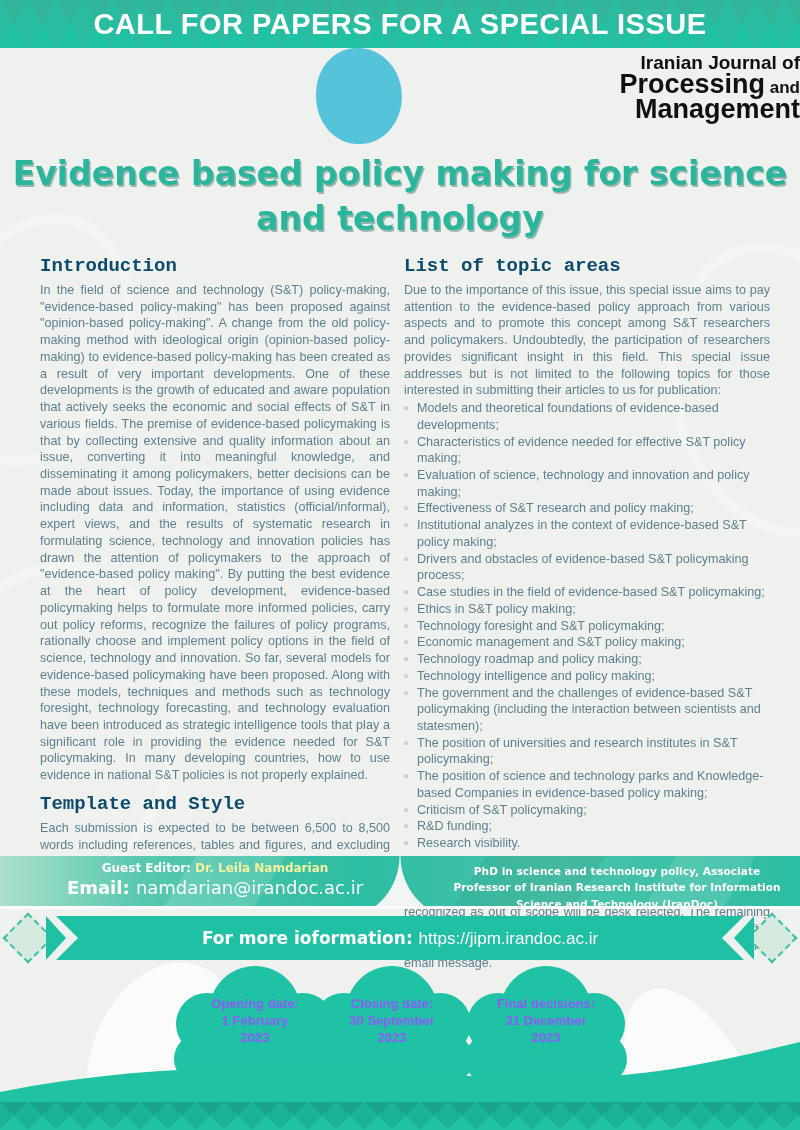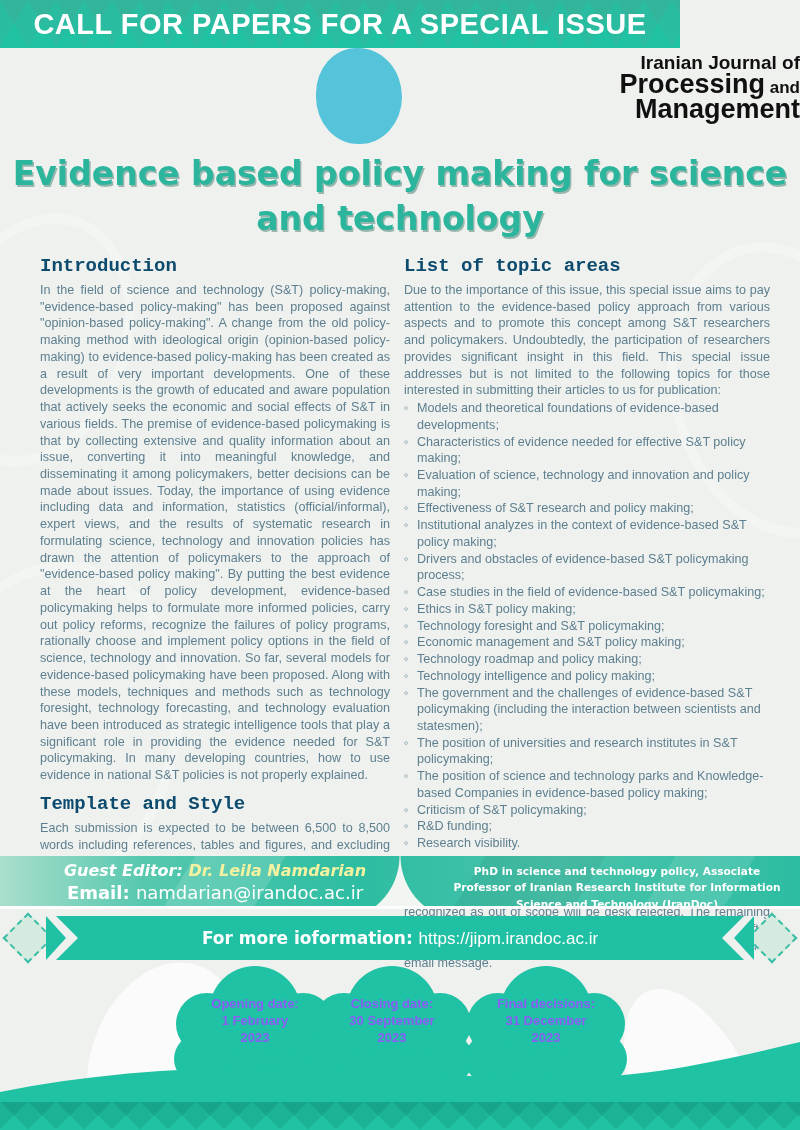--- a/index.html
+++ b/index.html
@@ -10,21 +10,21 @@
   
   .ring { position:absolute; border-radius:50%; border:10px solid rgba(255,255,255,.55); opacity:.55; }
   .ring.r1 { width:190px; height:260px; left:-60px; top:210px; transform:rotate(20deg); }
   .ring.r2 { width:220px; height:300px; right:-90px; top:240px; transform:rotate(-15deg); }
   .ring.r3 { width:260px; height:340px; left:-80px; top:560px; transform:rotate(12deg); }
   .blob-w { position:absolute; background:rgba(255,255,255,.7); border-radius:50%; }
   .blob-w.b1 { width:150px; height:210px; left:90px; top:960px; transform:rotate(18deg); }
   .blob-w.b2 { width:120px; height:260px; right:40px; top:980px; transform:rotate(-24deg); }
 
   
-  .top-banner { position:absolute; left:0; top:0; width:680px; height:48px; background:#1fc3a4;
+  .top-banner { position:absolute; left:0; top:0; width:800px; height:48px; background:#1fc3a4;
     display:flex; align-items:center; justify-content:center; }
   .top-banner .tri { position:absolute; inset:0;
     background:
       linear-gradient(to bottom right, rgba(0,0,0,.055) 49.5%, transparent 50%) 0 0 / 28px 48px repeat-x,
       linear-gradient(to bottom left,  rgba(0,0,0,.055) 49.5%, transparent 50%) 28px 0 / 28px 48px repeat-x,
       linear-gradient(to bottom right, rgba(255,255,255,.06) 49.5%, transparent 50%) 56px 0 / 28px 48px repeat-x,
       linear-gradient(to bottom left,  rgba(255,255,255,.06) 49.5%, transparent 50%) 84px 0 / 28px 48px repeat-x; }
   .top-banner h1 { position:relative; color:#fff; font-size:29px; font-weight:bold; letter-spacing:.5px; }
 
   
@@ -59,21 +59,21 @@
   .editor-band .stripe { position:absolute; top:-20px; height:90px; transform:skewX(-32deg); }
   .editor-band .s1 { left:180px; width:90px; background:rgba(255,255,255,.14); }
   .editor-band .s2 { left:470px; width:120px; background:rgba(0,0,0,.05); }
   .editor-band .s3 { left:660px; width:80px; background:rgba(255,255,255,.12); }
   .editor-band .notch { position:absolute; left:50%; transform:translateX(-50%); bottom:0; width:130px; height:50px;
     background:
       radial-gradient(circle 66px at 0 0, rgba(0,0,0,0) 64px, #f2f6f2 65px) left / 50% 100% no-repeat,
       radial-gradient(circle 66px at 100% 0, rgba(0,0,0,0) 64px, #f2f6f2 65px) right / 50% 100% no-repeat; }
   .editor-left { position:absolute; left:50px; top:5px; width:330px; text-align:center; color:#fff;
     font-family:"DejaVu Sans", sans-serif; }
-  .editor-left .line1 { font-size:16px; font-weight:bold;font-style:italic; }
+  .editor-left .line1 { font-size:12px; font-weight:bold; }
   .editor-left .line1 .name { color:#f4f2a0; }
   .editor-left .line2 { font-size:18px; margin-top:2px; }
   .editor-left .line2 b { font-weight:bold; }
   .editor-right { position:absolute; right:18px; top:7px; width:330px; text-align:center; color:#fff;
     font-family:"DejaVu Sans", sans-serif; font-weight:bold; font-size:10.6px; line-height:1.55; }
 
   
   .ribbon-row { position:absolute; left:0; top:916px; width:800px; height:44px; }
   .ribbon { position:absolute; left:46px; top:0; width:708px; height:44px; background:#1fc0a4;
     display:flex; align-items:center; justify-content:center; color:#fff; }

